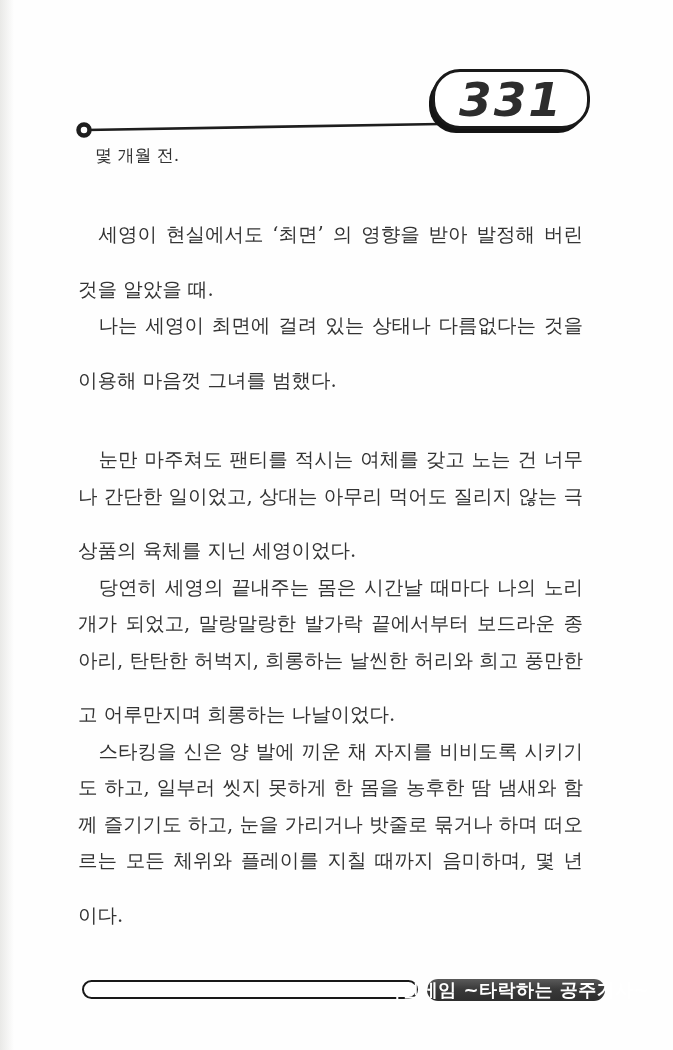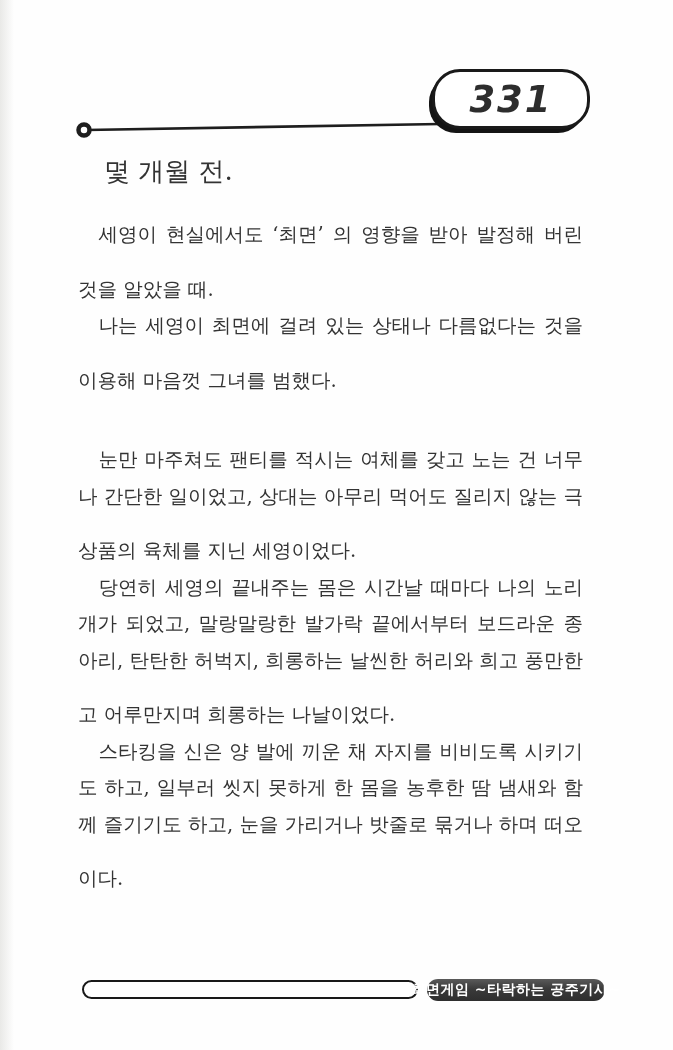--- a/index.html
+++ b/index.html
@@ -39,30 +39,30 @@
     background: #ffffff;
     border: 3px solid var(--badge-border, #1a1a1a);
     border-radius: 28px;
     box-shadow: -4px 5px 0 -1px #141414;
     display: flex;
     align-items: center;
     justify-content: center;
     font-family: "DejaVu Sans", "Liberation Sans", sans-serif;
     font-style: italic;
     font-weight: bold;
-    font-size: 37px;
+    font-size: 47px;
     letter-spacing: 2px;
     color: #2d2d2d;
   }
 
   .heading {
     position: absolute;
-    left: 78px; top: 156px;
+    left: 78px; top: 140px;
     width: 505px;
-    font-size: 26px;
+    font-size: 17px;
     line-height: 30px;
     text-indent: 1.0em;
   }
 
   .body-text {
     position: absolute;
     left: 78px; top: 217px;
     width: 505px;
     font-size: 19.5px;
     line-height: 36.5px;
@@ -92,21 +92,21 @@
   }
   .footer-badge {
     position: absolute;
     left: 427px; top: 979px;
     width: 178px; height: 22px;
     border-radius: 12px;
     background: linear-gradient(to bottom, #5a5a5a 0%, var(--footer-badge-bg, #3a3a3a) 45%, #2e2e2e 100%);
     color: var(--footer-badge-text, #ffffff);
     font-family: "DejaVu Sans", "Liberation Sans", sans-serif;
     font-weight: bold;
-    font-size: 14px;
+    font-size: 18px;
     display: flex;
     align-items: center;
     justify-content: center;
     white-space: nowrap;
     letter-spacing: 0.5px;
   }
 </style>
 </head>
 <body>
 
@@ -142,20 +142,21 @@
       <div class="para">
         <div class="line first">당연히 세영의 끝내주는 몸은 시간날 때마다 나의 노리</div>
         <div class="line">개가 되었고, 말랑말랑한 발가락 끝에서부터 보드라운 종</div>
         <div class="line">아리, 탄탄한 허벅지, 희롱하는 날씬한 허리와 희고 풍만한</div>
         <div class="line last">고 어루만지며 희롱하는 나날이었다.</div>
       </div>
       <div class="para">
         <div class="line first">스타킹을 신은 양 발에 끼운 채 자지를 비비도록 시키기</div>
         <div class="line">도 하고, 일부러 씻지 못하게 한 몸을 농후한 땀 냄새와 함</div>
         <div class="line">께 즐기기도 하고, 눈을 가리거나 밧줄로 묶거나 하며 떠오</div>
+        <div class="line">르는 모든 체위와 플레이를 지칠 때까지 음미하며, 몇 년</div>
         <div class="line last">이다.</div>
       </div>
     </div>
 
   <div class="footer-pill"></div>
 
   <div class="footer-badge">
     <span>최면게임 ~타락하는 공주기사~</span>
   </div>
 

